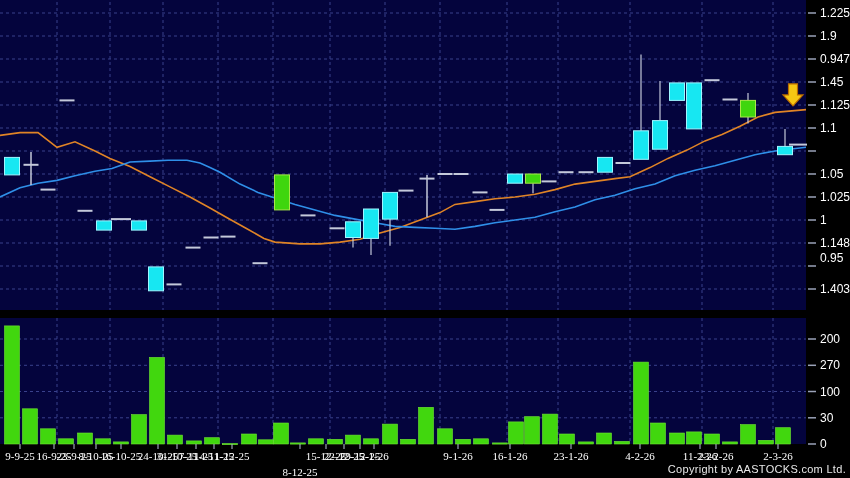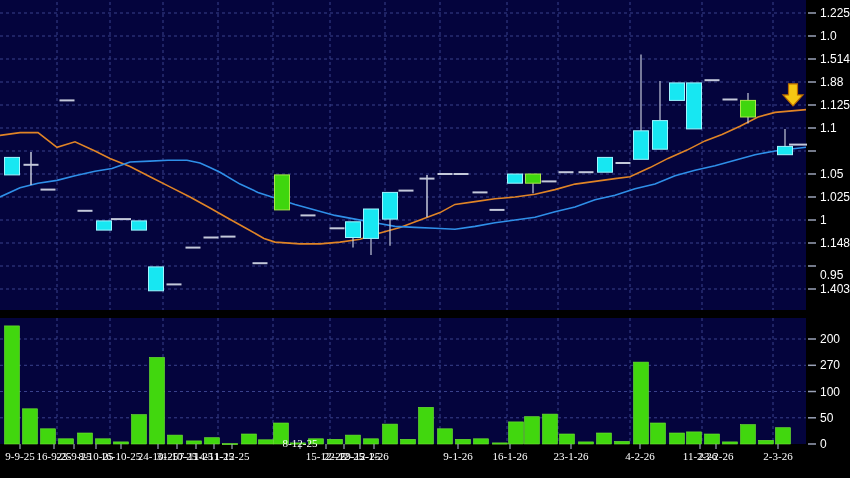--- a/index.html
+++ b/index.html
@@ -199,53 +199,54 @@
         <line x1="510" y1="444" x2="510" y2="449" stroke="#9aa2b8" stroke-width="1.2"></line>
         <line x1="571" y1="444" x2="571" y2="449" stroke="#9aa2b8" stroke-width="1.2"></line>
         <line x1="640" y1="444" x2="640" y2="449" stroke="#9aa2b8" stroke-width="1.2"></line>
         <line x1="700" y1="444" x2="700" y2="449" stroke="#9aa2b8" stroke-width="1.2"></line>
         <line x1="716" y1="444" x2="716" y2="449" stroke="#9aa2b8" stroke-width="1.2"></line>
         <line x1="778" y1="444" x2="778" y2="449" stroke="#9aa2b8" stroke-width="1.2"></line>
         <polygon points="788.5,83.8 797.5,83.8 797.5,94.9 803,94.9 793,105.9 783,94.9 788.5,94.9" fill="#f6c713" stroke="#b86a00" stroke-width="1.2"></polygon>
       </svg></div>
   <div id="labels-layer">
       <div class="axis-label" style="left:820px;top:6px">1.225</div>
-      <div class="axis-label" style="left:820px;top:29px">1.0</div>
-      <div class="axis-label" style="left:820px;top:52px">1.514</div>
-      <div class="axis-label" style="left:820px;top:75px">1.88</div>
+      <div class="axis-label" style="left:820px;top:29px">1.9</div>
+      <div class="axis-label" style="left:820px;top:52px">0.947</div>
+      <div class="axis-label" style="left:820px;top:75px">1.45</div>
       <div class="axis-label" style="left:820px;top:98px">1.125</div>
       <div class="axis-label" style="left:820px;top:121px">1.1</div>
       <div class="axis-label" style="left:868px;top:144px">1.075</div>
       <div class="axis-label" style="left:820px;top:167px">1.05</div>
       <div class="axis-label" style="left:820px;top:190px">1.025</div>
       <div class="axis-label" style="left:820px;top:213px">1</div>
       <div class="axis-label" style="left:820px;top:236px">1.148</div>
-      <div class="axis-label" style="left:820px;top:268px">0.95</div>
+      <div class="axis-label" style="left:820px;top:251px">0.95</div>
       <div class="axis-label" style="left:820px;top:282px">1.403</div>
       <div class="axis-label" style="left:820px;top:332px">200</div>
       <div class="axis-label" style="left:820px;top:358.3px">270</div>
       <div class="axis-label" style="left:820px;top:384.5px">100</div>
-      <div class="axis-label" style="left:820px;top:410.8px">50</div>
+      <div class="axis-label" style="left:820px;top:410.8px">30</div>
       <div class="axis-label" style="left:820px;top:437px">0</div>
       <div class="date-label" style="left:20px;top:450px">9-9-25</div>
       <div class="date-label" style="left:54px;top:450px">16-9-25</div>
       <div class="date-label" style="left:74px;top:450px">23-9-25</div>
       <div class="date-label" style="left:96px;top:450px">8-10-25</div>
       <div class="date-label" style="left:121px;top:450px">16-10-25</div>
       <div class="date-label" style="left:158px;top:450px">24-10-25</div>
       <div class="date-label" style="left:177px;top:450px">31-10-25</div>
       <div class="date-label" style="left:196px;top:450px">7-11-25</div>
       <div class="date-label" style="left:214px;top:450px">14-11-25</div>
       <div class="date-label" style="left:232px;top:450px">1-12-25</div>
-      <div class="date-label" style="left:300px;top:437px">8-12-25</div>
+      <div class="date-label" style="left:300px;top:466px">8-12-25</div>
       <div class="date-label" style="left:326px;top:450px">15-12-25</div>
       <div class="date-label" style="left:344px;top:450px">22-12-25</div>
       <div class="date-label" style="left:360px;top:450px">29-12-25</div>
       <div class="date-label" style="left:374px;top:450px">5-1-26</div>
       <div class="date-label" style="left:458px;top:450px">9-1-26</div>
       <div class="date-label" style="left:510px;top:450px">16-1-26</div>
       <div class="date-label" style="left:571px;top:450px">23-1-26</div>
       <div class="date-label" style="left:640px;top:450px">4-2-26</div>
       <div class="date-label" style="left:700px;top:450px">11-2-26</div>
       <div class="date-label" style="left:716px;top:450px">23-2-26</div>
       <div class="date-label" style="left:778px;top:450px">2-3-26</div>
     </div>
+  <div class="copyright">Copyright by AASTOCKS.com Ltd.</div>
 </div>
 
 </body></html>

